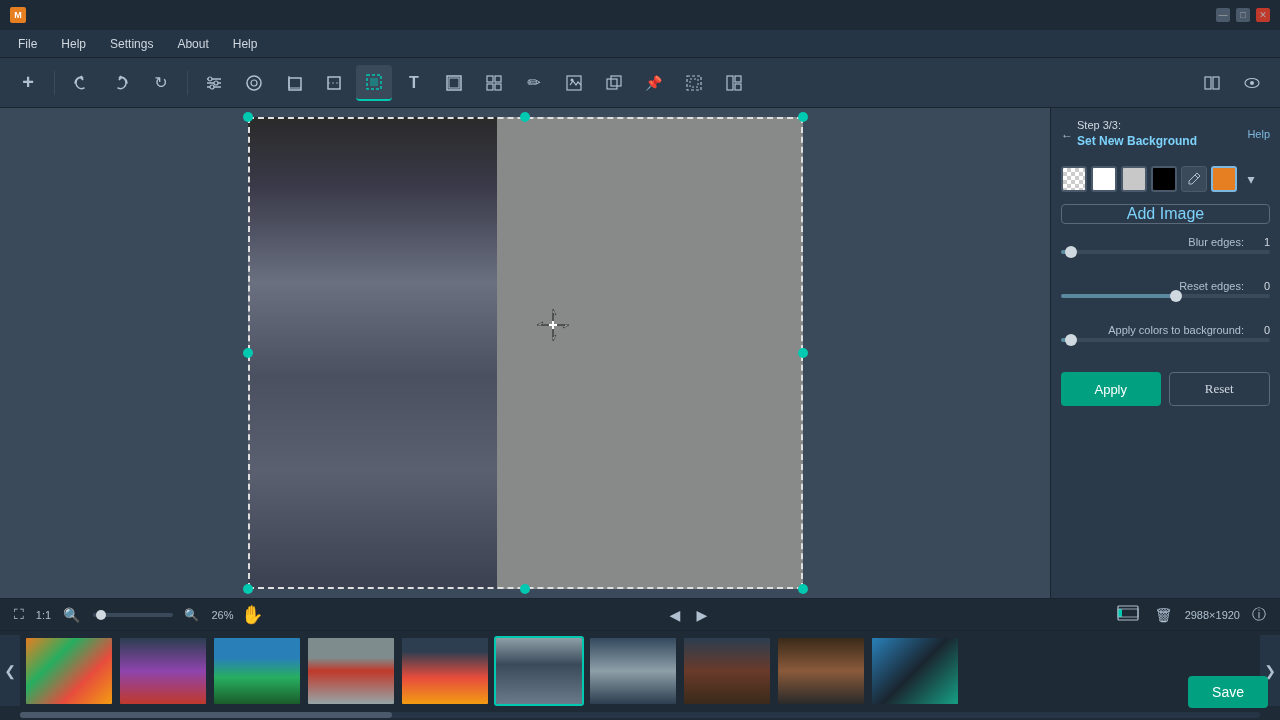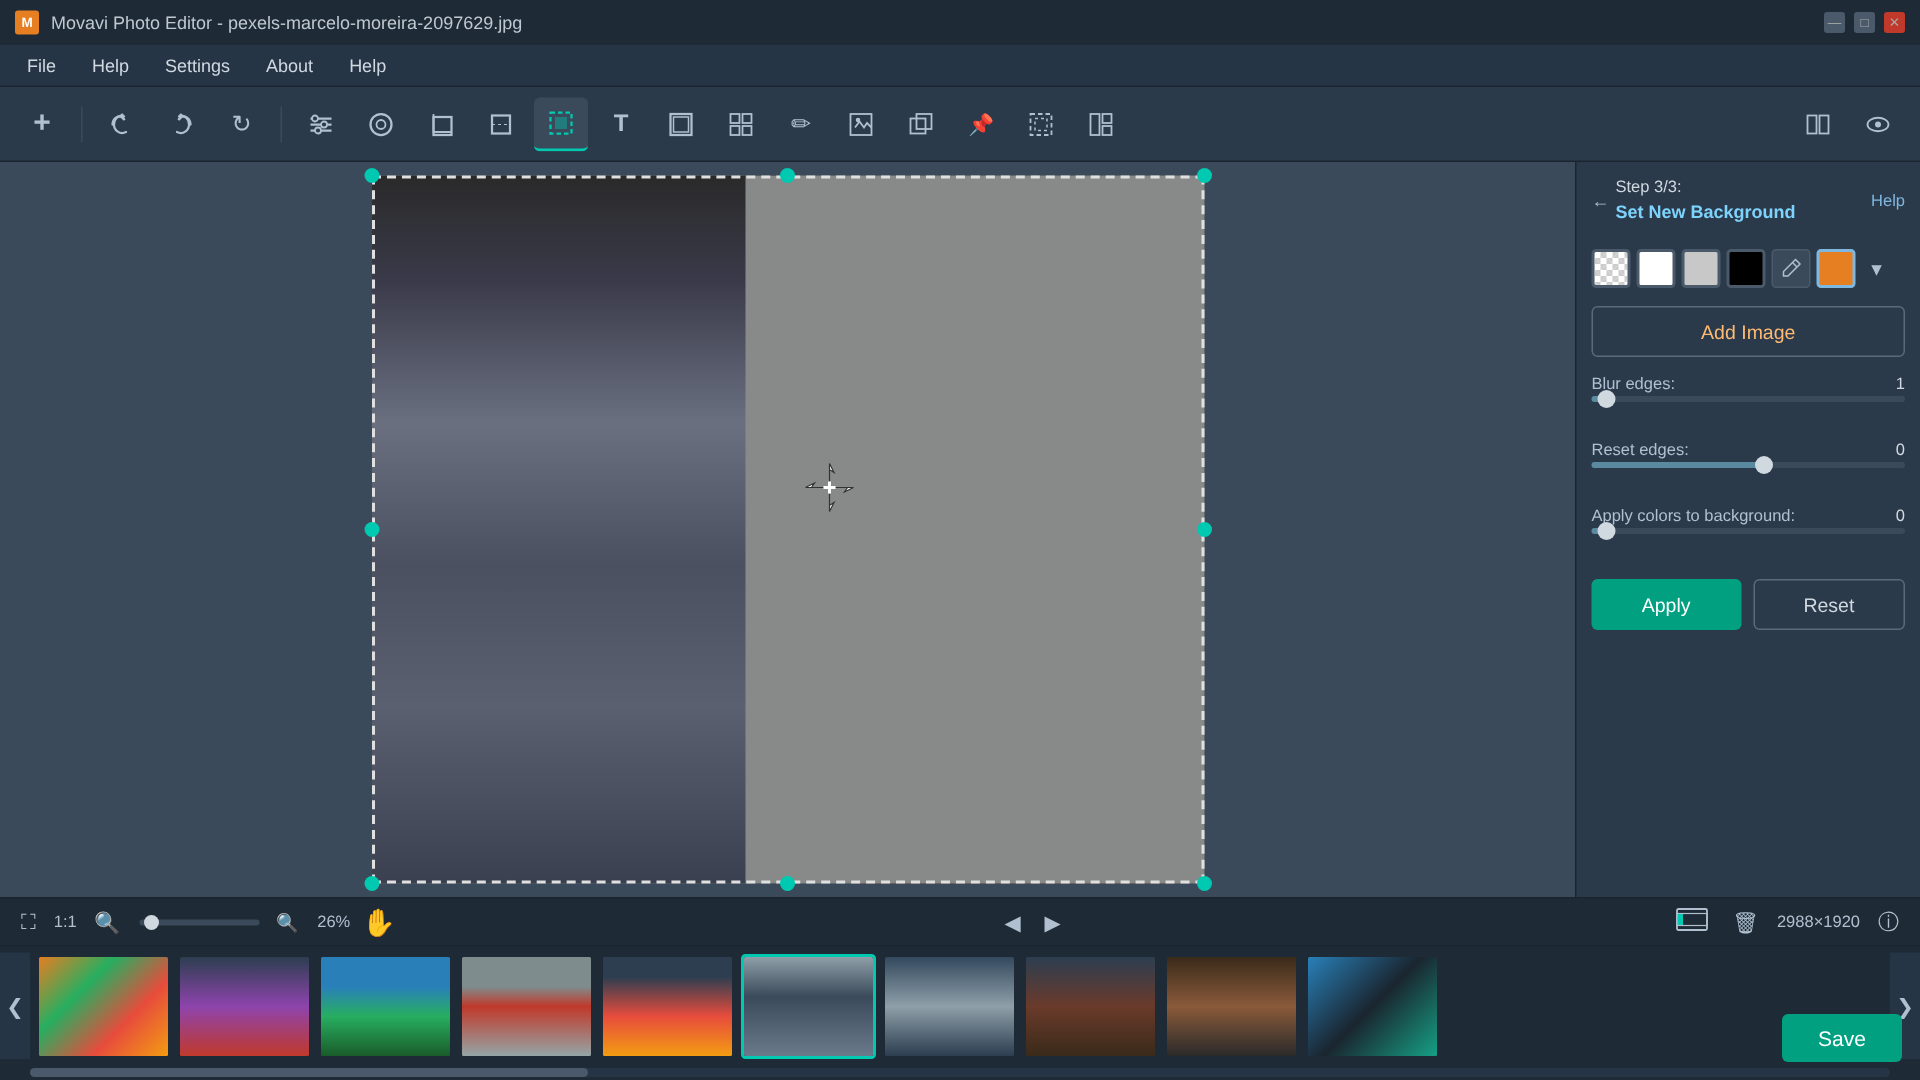--- a/index.html
+++ b/index.html
@@ -250,41 +250,42 @@
       border: 1px solid #4a5a6a;
       border-radius: 3px;
       cursor: pointer;
       display: flex; align-items: center; justify-content: center;
       color: #b0c0d0; font-size: 14px;
     }
 
     
     .add-image-btn {
       width: 100%;
-      height: 34px;
+      height: 20px;
       background: #2b3a4a;
       border: 1px solid #5a6a7a;
       border-radius: 4px;
-      color: #fdba74;
-      cursor: pointer;
-      font-size: 13px;
+      color: #7dd3fc;
+      cursor: pointer;
+      font-size: 16px;
       display: flex; align-items: center; justify-content: center;
     }
 
     
     .slider-row {
       display: flex;
       align-items: center;
       gap: 6px;
       margin: 2px 0;
     }
     .slider-label {
       font-size: 11px;
       color: #b0c0d0;
       flex: 1;
+      text-align: right;
     }
     .slider-value {
       font-size: 11px;
       color: #d0d8e0;
       width: 20px;
       text-align: right;
     }
     .slider-track {
       width: 100%;
       height: 4px;
@@ -327,20 +328,21 @@
     }
     .reset-btn {
       flex: 1;
       height: 34px;
       background: #2b3a4a;
       border: 1px solid #5a6a7a;
       border-radius: 4px;
       color: #d0d8e0;
       cursor: pointer;
       font-size: 13px;
+      font-family: Liberation Serif, serif;
     }
 
     
     .status-bar {
       background: #1e2a35;
       height: 32px;
       display: flex;
       align-items: center;
       padding: 0 10px;
       gap: 10px;
@@ -462,21 +464,20 @@
     }
 
     .slider-group { margin: 2px 0 8px 0; }
   </style>
 </head>
 <body>
 
 <div class="title-bar">
   <div class="title-bar-left">
     <div class="app-icon">M</div>
-    <span>Movavi Photo Editor - pexels-marcelo-moreira-2097629.jpg</span>
   </div>
   <div class="title-bar-controls">
     <button class="title-btn">—</button>
     <button class="title-btn">□</button>
     <button class="title-btn close">✕</button>
   </div>
 </div>
 
 <div class="menu-bar">
   <div class="menu-item">File</div>

